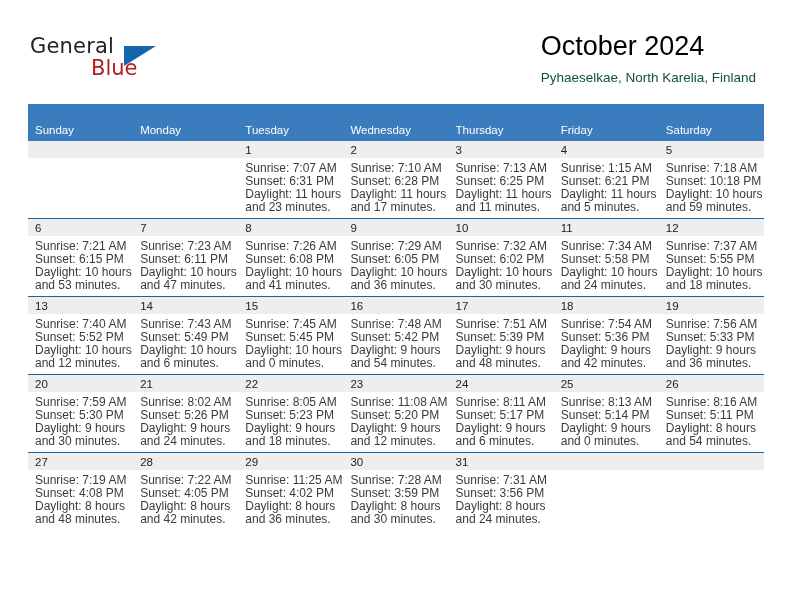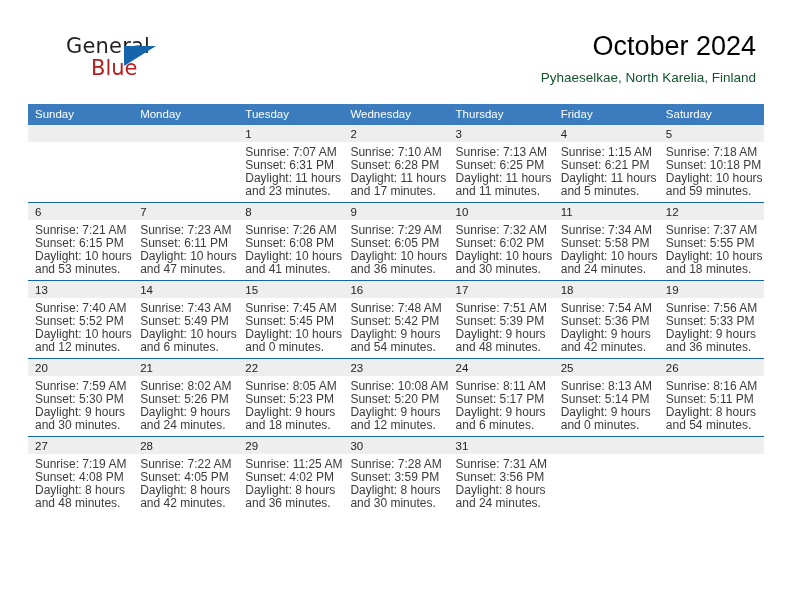--- a/index.html
+++ b/index.html
@@ -35,21 +35,20 @@
     width: 130px;
     height: 52px;
   }
   .logo-general {
     position: absolute;
     left: 0; top: 0;
     font-size: 21px;
     letter-spacing: 0.2px;
     color: #231f20;
     font-family: "DejaVu Sans", sans-serif;
-    margin-left: 36px;
   }
   .logo-blue {
     position: absolute;
     left: 61px; top: 22px;
     font-size: 21px;
     color: #b91c1c;
     font-family: "DejaVu Sans", sans-serif;
   }
   .logo-tri {
     position: absolute;
@@ -58,21 +57,21 @@
     width: 0;
     height: 0;
     border-left: 32px solid #1565ad;
     border-bottom: 20px solid transparent;
   }
 
   .title-block {
     position: absolute;
     right: 36px;
     top: 30px;
-    text-align: right;
+    text-align: left;
   }
   .month-title {
     font-size: 27px;
     font-weight: normal;
     color: #000;
     line-height: 32px;
     white-space: nowrap;
   }
   .location {
     font-size: 13.5px;
@@ -93,21 +92,21 @@
     width: 736px;
     border-collapse: collapse;
     table-layout: fixed;
   }
   table.cal th {
     background: #3a7cbe;
     color: #ffffff;
     font-weight: normal;
     font-size: 11.5px;
     text-align: left;
-    padding: 4px 0 5px 7px;
+    padding: 20px 0 5px 7px;
     height: 12px;
     border: none;
   }
   table.cal td {
     vertical-align: top;
     padding: 0;
     border: none;
     border-top: 1.6px solid #1565ad;
     height: 77px;
     width: 105.14px;
@@ -432,21 +431,21 @@
                   <div>Sunset: 5:23 PM</div>
                   <div>Daylight: 9 hours</div>
                   <div>and 18 minutes.</div>
                 </div>
               </div>
             </td>
             <td>
               <div class="cell-inner">
                 <div class="daynum-band">23</div>
                 <div class="cell-body">
-                  <div>Sunrise: 10:08 AM</div>
+                  <div>Sunrise: 11:08 AM</div>
                   <div>Sunset: 5:20 PM</div>
                   <div>Daylight: 9 hours</div>
                   <div>and 12 minutes.</div>
                 </div>
               </div>
             </td>
             <td>
               <div class="cell-inner">
                 <div class="daynum-band">24</div>
                 <div class="cell-body">

